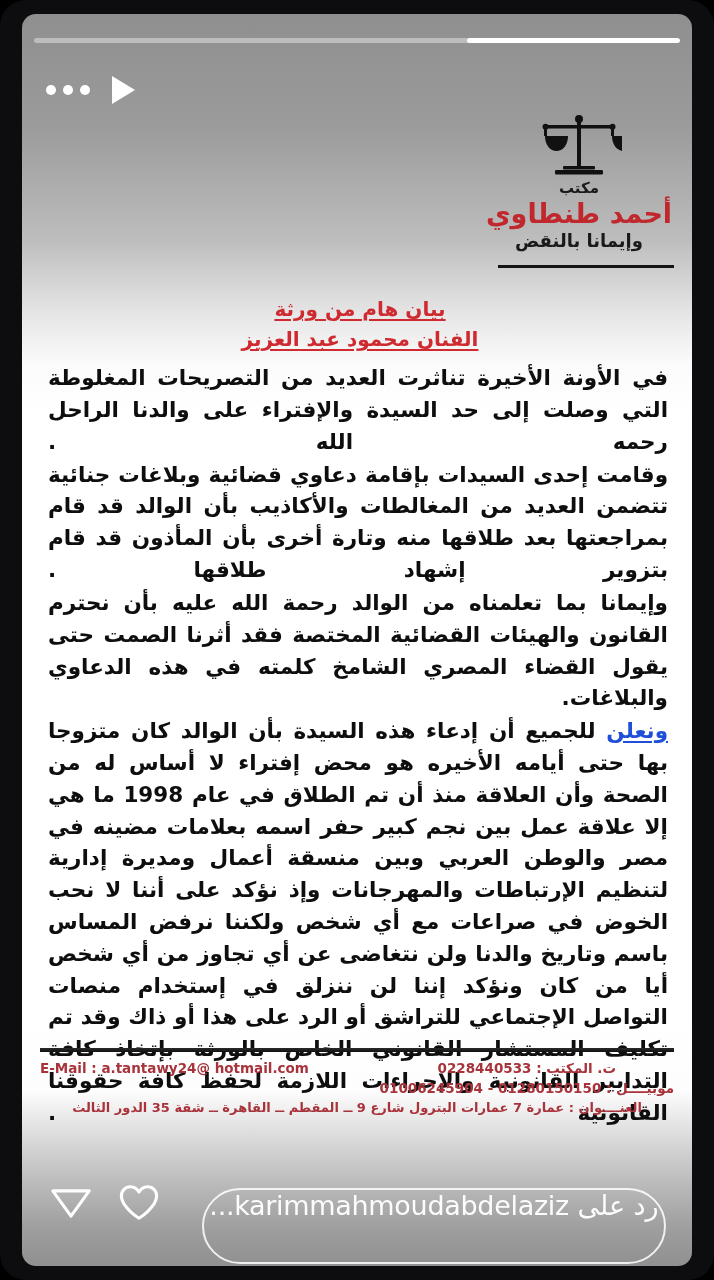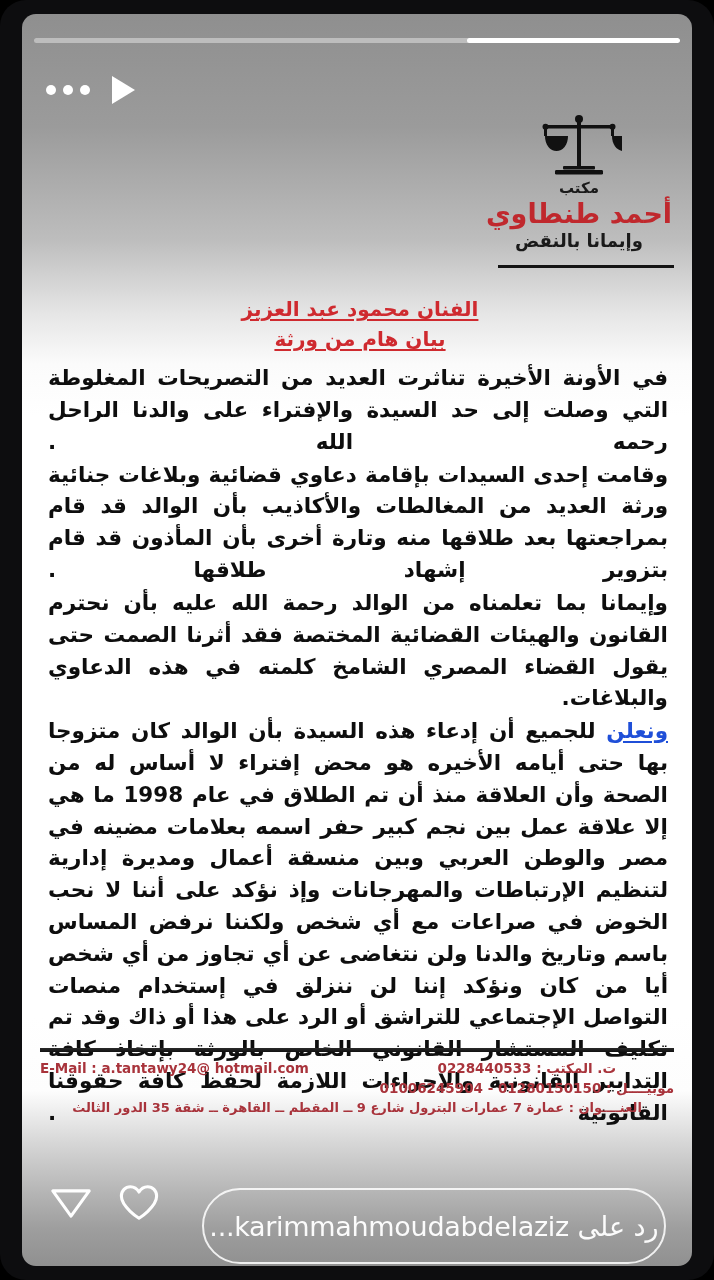--- a/index.html
+++ b/index.html
@@ -249,21 +249,21 @@
     box-sizing:border-box;
     gap:22px;
     z-index:45;
   }
   .footer-icon{cursor:pointer;flex:0 0 auto;}
   #reply-box{
     margin-left:auto;
     width:460px;height:72px;
     border:2px solid rgba(255,255,255,0.85);
     border-radius:40px;
-    display:flex;align-items:center;
+    display:flex;
     justify-content:center;
     direction:rtl;
     cursor:text;
     margin-top:48px;
   }
   #reply-placeholder{
     color:#ffffff;
     font-size:27px;
     letter-spacing:-0.3px;
     white-space:nowrap;
@@ -310,27 +310,27 @@
             <rect x="19" y="56" width="48" height="4.6" rx="1.4"></rect>
           </g>
         </svg>
         <div id="office-word">مكتب</div>
         <div id="lawyer-name">أحمد طنطاوي</div>
         <div id="lawyer-title">وإيمانا بالنقض</div>
         <div id="letterhead-rule"></div>
       </div>
 
       <div id="headline">
+        <div class="headline-line">بيان هام من ورثة</div>
         <div class="headline-line">الفنان محمود عبد العزيز</div>
-        <div class="headline-line">بيان هام من ورثة</div>
       </div>
 
       <div id="body-copy">
         <p class="para stretch">في الأونة الأخيرة تناثرت العديد من التصريحات المغلوطة التي وصلت إلى حد السيدة والإفتراء على والدنا الراحل رحمه الله .</p>
-        <p class="para stretch">وقامت إحدى السيدات بإقامة دعاوي قضائية وبلاغات جنائية ورثة العديد من المغالطات والأكاذيب بأن الوالد قد قام بمراجعتها بعد طلاقها منه وتارة أخرى بأن المأذون قد قام بتزوير إشهاد طلاقها .</p>
+        <p class="para stretch">وقامت إحدى السيدات بإقامة دعاوي قضائية وبلاغات جنائية تتضمن العديد من المغالطات والأكاذيب بأن الوالد قد قام بمراجعتها بعد طلاقها منه وتارة أخرى بأن المأذون قد قام بتزوير إشهاد طلاقها .</p>
         <p class="para stretch">وإيمانا بما تعلمناه من الوالد رحمة الله عليه بأن نحترم القانون والهيئات القضائية المختصة  فقد أثرنا الصمت حتى يقول القضاء المصري الشامخ كلمته في هذه الدعاوي والبلاغات.</p>
         <p class="para stretch"><span class="kw-blue">ونعلن</span> <span>للجميع أن إدعاء هذه السيدة بأن الوالد كان متزوجا بها حتى أيامه الأخيره هو محض إفتراء لا أساس له من الصحة وأن العلاقة منذ أن تم الطلاق في عام 1998 ما هي إلا علاقة عمل بين نجم كبير حفر اسمه بعلامات مضينه في مصر والوطن العربي وبين منسقة أعمال ومديرة إدارية لتنظيم الإرتباطات والمهرجانات وإذ نؤكد على أننا لا نحب الخوض في صراعات مع أي شخص ولكننا نرفض المساس باسم وتاريخ والدنا ولن نتغاضى عن أي تجاوز من أي شخص أيا من كان ونؤكد إننا لن ننزلق في إستخدام منصات التواصل الإجتماعي للتراشق أو الرد على هذا أو ذاك وقد تم تكليف المستشار القانوني الخاص بالورثة بإتخاذ كافة التدابير القانونية والإجراءات اللازمة لحفظ كافة حقوقنا القانونية .</span></p>
       </div>
     </div>
 
     <div id="doc-footer">
       <div id="footer-rule"></div>
       <div id="footer-row1">
         <div id="footer-email" class="footer-red">E-Mail : a.tantawy24@ hotmail.com</div>
         <div id="footer-phones">

